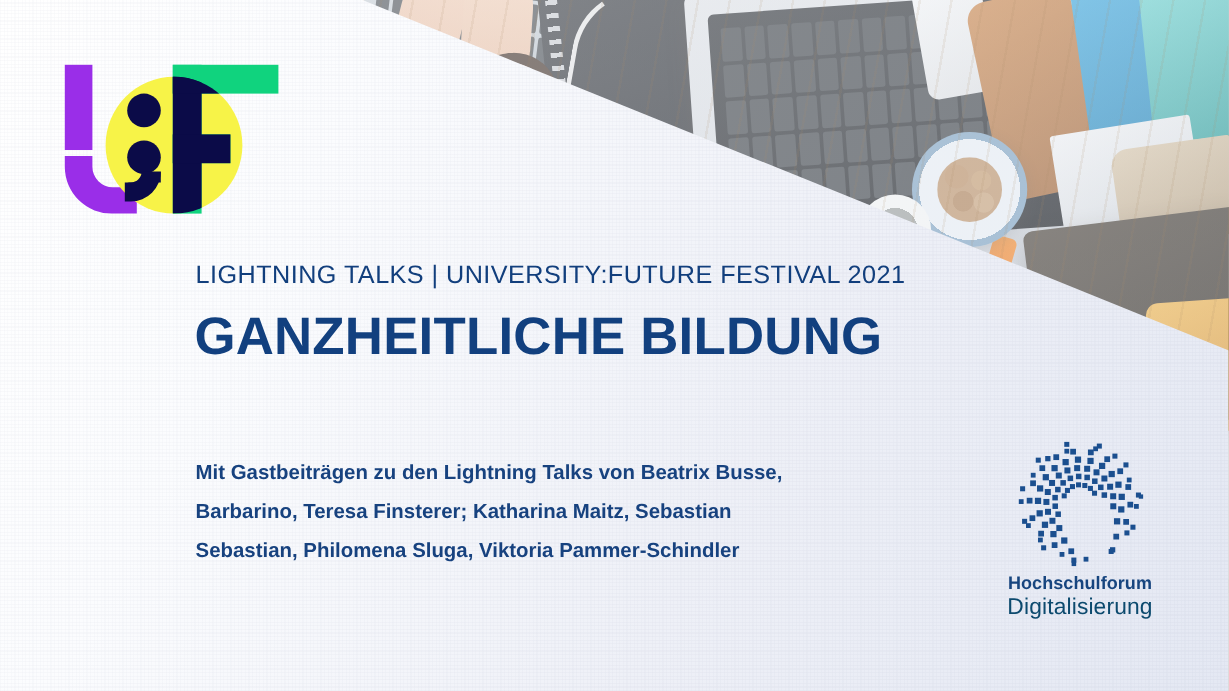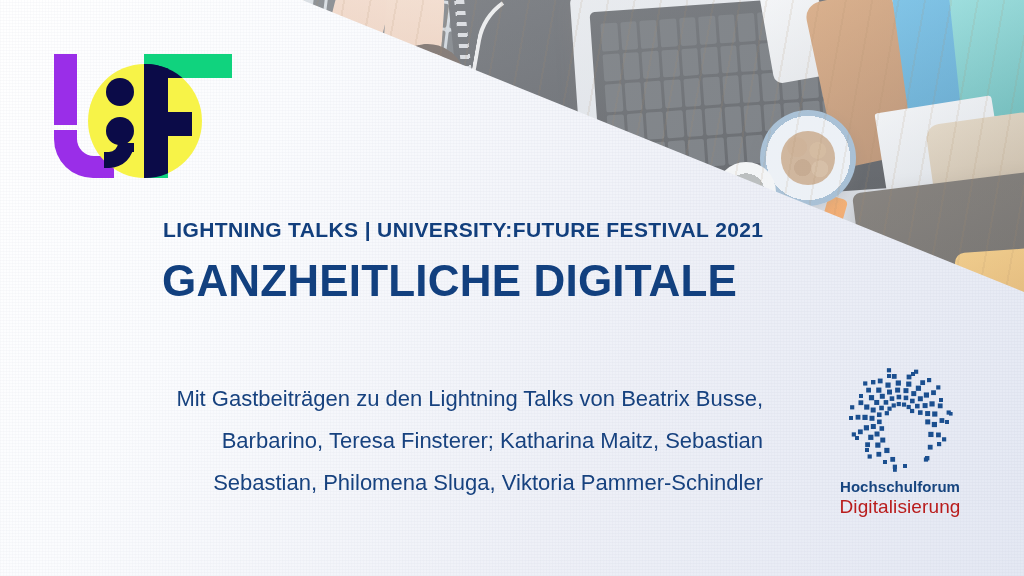--- a/index.html
+++ b/index.html
@@ -252,55 +252,54 @@
     opacity:.7;
   }
 
   
   .uf-logo{ position:absolute; left:52px; top:52px; width:182px; height:128px; }
   .uf-logo svg{ display:block; width:182px; height:128px; }
 
   
   .eyebrow{
     position:absolute; left:163px; top:218px;
-    font-size:21px; font-weight:bold; letter-spacing:.018em;
+    font-size:21px; font-weight:normal; letter-spacing:.018em;
     color:#123F7D;
     font-family:"Liberation Sans", sans-serif;
     white-space:nowrap;
   }
   .headline{
     position:absolute; left:162px; top:259px;
     font-size:44px; font-weight:bold; line-height:.99;
     letter-spacing:.004em;
     color:#12407F;
     font-family:"Liberation Sans", sans-serif;
     white-space:nowrap;
   }
   .headline span{ display:block; }
 
   .credits{
     position:absolute; left:163px; top:378px;
     width:600px;
-    font-size:22px; font-weight:normal; line-height:1.92;
+    font-size:17px; font-weight:bold; line-height:1.92;
     color:#17427F;
     font-family:"Liberation Sans", sans-serif;
-    text-align:right;
   }
   .credits span{ display:block; white-space:nowrap; }
 
   
   .hfd{ position:absolute; left:812px; top:368px; width:176px; height:158px; }
   .hfd-mark{ width:118px; height:104px; margin:0 auto; display:block; }
   .hfd-name{
     text-align:center; margin-top:6px;
     font-family:"Liberation Sans", sans-serif;
     color:#1B4F8F;
   }
   .hfd-l1{ font-size:15px; font-weight:bold; letter-spacing:.004em; color:#17457F; display:block; }
-  .hfd-l2{ font-size:19px; font-weight:normal; letter-spacing:.006em; color:#b91c1c; display:block; margin-top:1px; }
+  .hfd-l2{ font-size:19px; font-weight:normal; letter-spacing:.006em; color:#0c4a6e; display:block; margin-top:1px; }
 </style>
 </head>
 <body>
 
 <div id="slide">
 
   <div class="photo">
 
     <div class="obj laptop2">
       <div class="keys">
@@ -499,21 +498,21 @@
         <rect x="92" y="2" width="24" height="124" fill="#0B0B48"></rect>
         <rect x="92" y="2" width="88" height="24" fill="#0B0B48"></rect>
         <rect x="92" y="60" width="48" height="24" fill="#0B0B48"></rect>
       </g>
     </svg>
   </div>
 
   <div class="eyebrow">LIGHTNING TALKS | UNIVERSITY:FUTURE FESTIVAL 2021</div>
 
   <div class="headline">
-    <span>GANZHEITLICHE DIGITALE</span>
+    <span>GANZHEITLICHE BILDUNG</span>
   </div>
 
   <div class="credits">
     <span>Mit Gastbeiträgen zu den Lightning Talks von Beatrix Busse,</span>
     <span>Barbarino, Teresa Finsterer; Katharina Maitz, Sebastian</span>
     <span>Sebastian, Philomena Sluga, Viktoria Pammer-Schindler</span>
   </div>
 
   <div class="hfd">
     <svg class="hfd-mark" viewBox="0 0 118 104" xmlns="http://www.w3.org/2000/svg">

